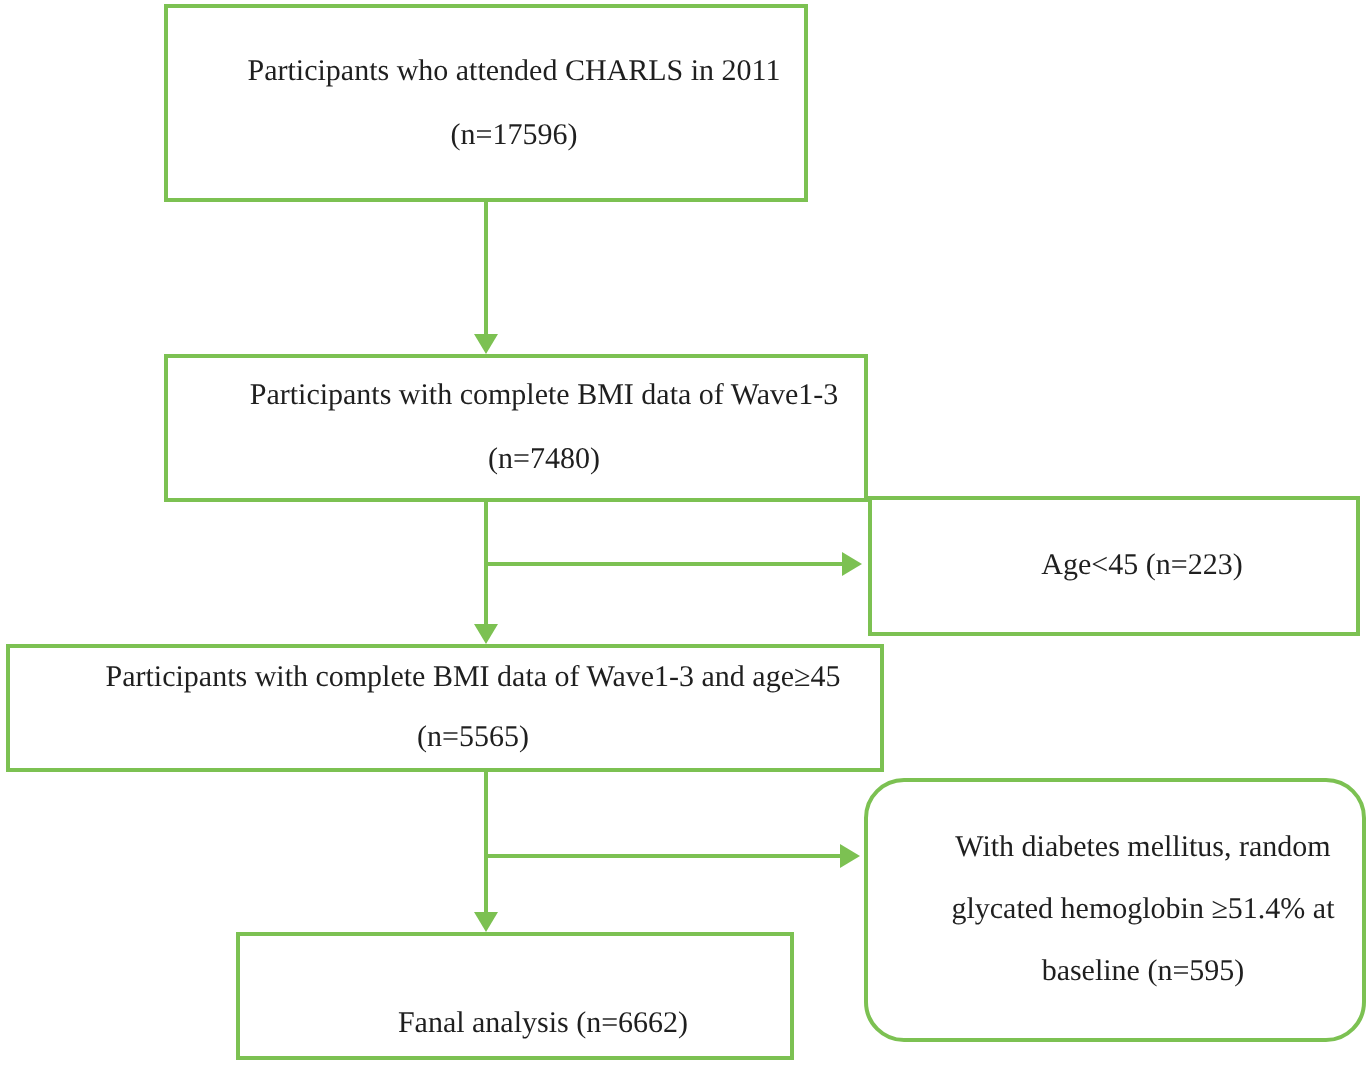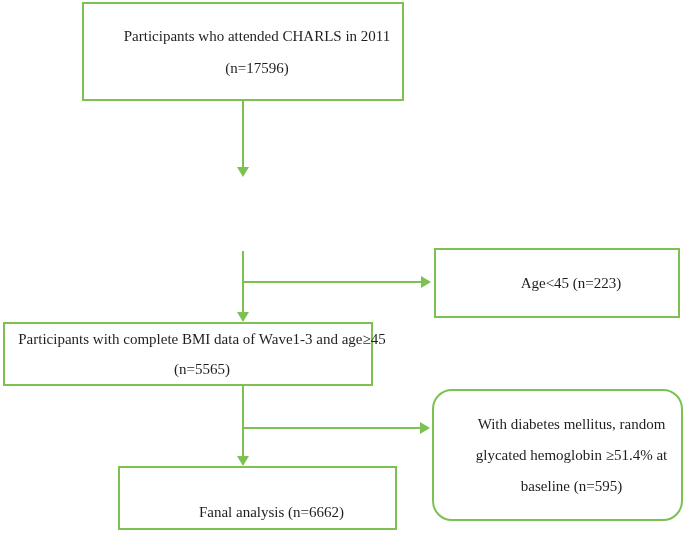--- a/index.html
+++ b/index.html
@@ -54,31 +54,35 @@
 <div class="figure">
 
   <div class="box" style="left:82px;top:2px;width:322px;height:99px;">
     <div class="ln">Participants who attended CHARLS in 2011</div>
     <div class="ln">(n=17596)</div>
   </div>
 
   <div class="vline" style="left:242px;top:101px;height:66px;"></div>
   <div class="arr-down" style="left:237px;top:167px;"></div>
 
+  <div class="box" style="left:82px;top:177px;width:352px;height:74px;">
+    <div class="ln">Participants with complete BMI data of Wave1-3</div>
+    <div class="ln">(n=7480)</div>
+  </div>
 
   <div class="vline" style="left:242px;top:251px;height:61px;"></div>
   <div class="arr-down" style="left:237px;top:312px;"></div>
   <div class="hline" style="left:243px;top:281px;width:178px;"></div>
   <div class="arr-right" style="left:421px;top:276px;"></div>
 
   <div class="box" style="left:434px;top:248px;width:246px;height:70px;">
     <div class="ln">Age&lt;45 (n=223)</div>
   </div>
 
-  <div class="box lh30" style="left:3px;top:322px;width:370px;height:64px;">
+  <div class="box lh30" style="left:3px;top:322px;width:439px;height:64px;">
     <div class="ln">Participants with complete BMI data of Wave1-3 and age≥45</div>
     <div class="ln">(n=5565)</div>
   </div>
 
   <div class="vline" style="left:242px;top:386px;height:70px;"></div>
   <div class="arr-down" style="left:237px;top:456px;"></div>
   <div class="hline" style="left:243px;top:427px;width:177px;"></div>
   <div class="arr-right" style="left:420px;top:422px;"></div>
 
   <div class="box lh31" style="left:432px;top:389px;width:251px;height:132px;border-radius:20px;">

